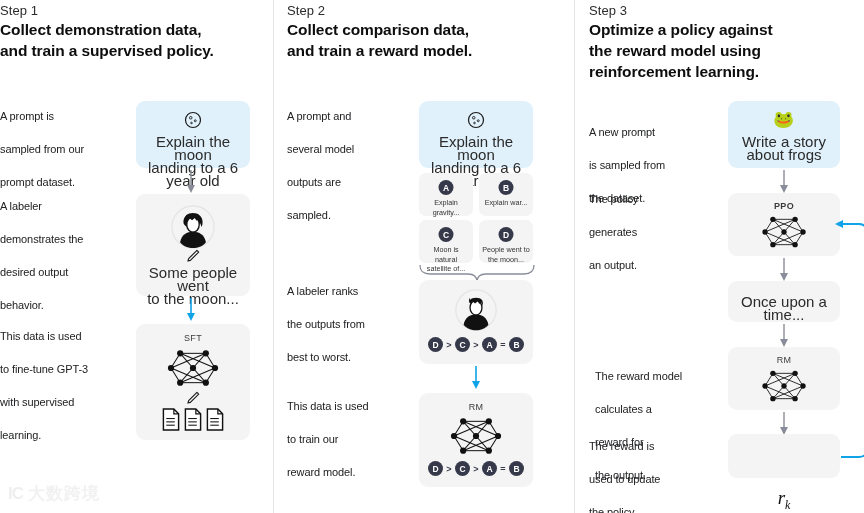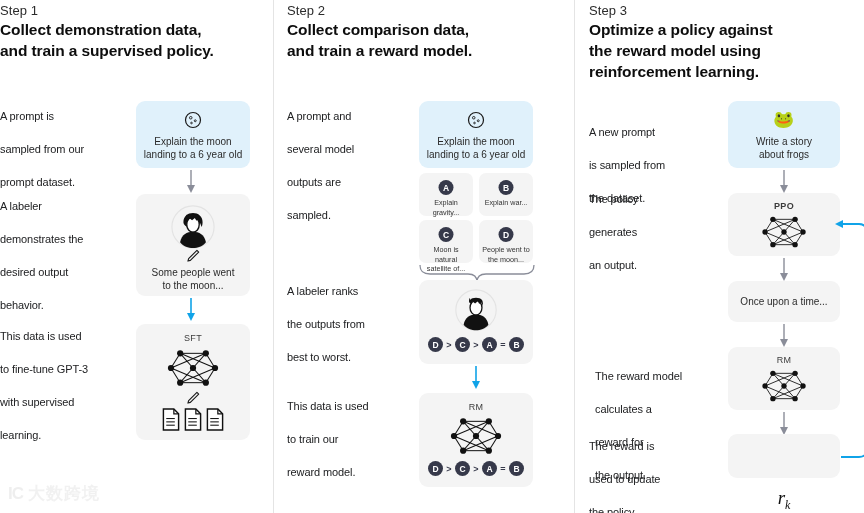--- a/index.html
+++ b/index.html
@@ -42,21 +42,21 @@
   
   .card {
     position: absolute;
     background: #f4f4f4;
     border-radius: 9px;
   }
   .card.blue { background: #e0f1fb; }
   .card-text {
     position: absolute; left: 0; right: 0;
     text-align: center;
-    font-size: 10px; color: #2b2b2b; line-height: 13px;
+    font-size: 15px; color: #2b2b2b; line-height: 13px;
   }
   .card-title {
     position: absolute; left: 0; right: 0; text-align: center;
     font-size: 9px; color: #3c3c3c; letter-spacing: .3px;
   }
 
   
   .opt {
     position: absolute;
     background: #f4f4f4; border-radius: 7px;

